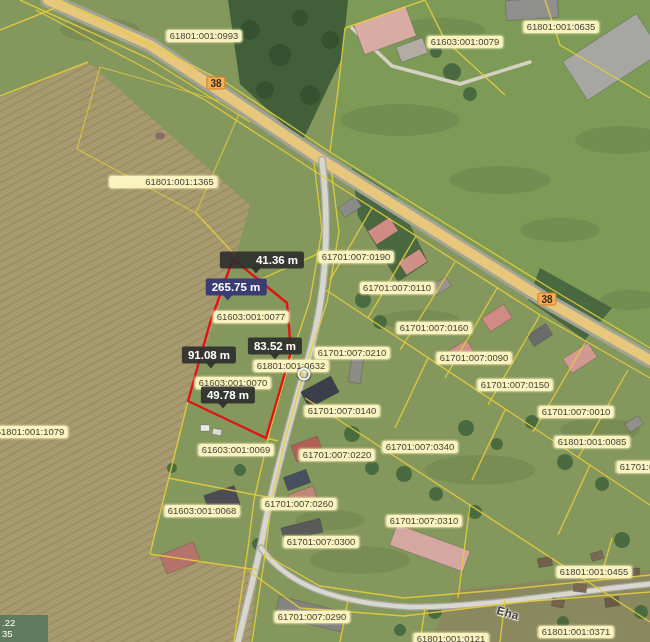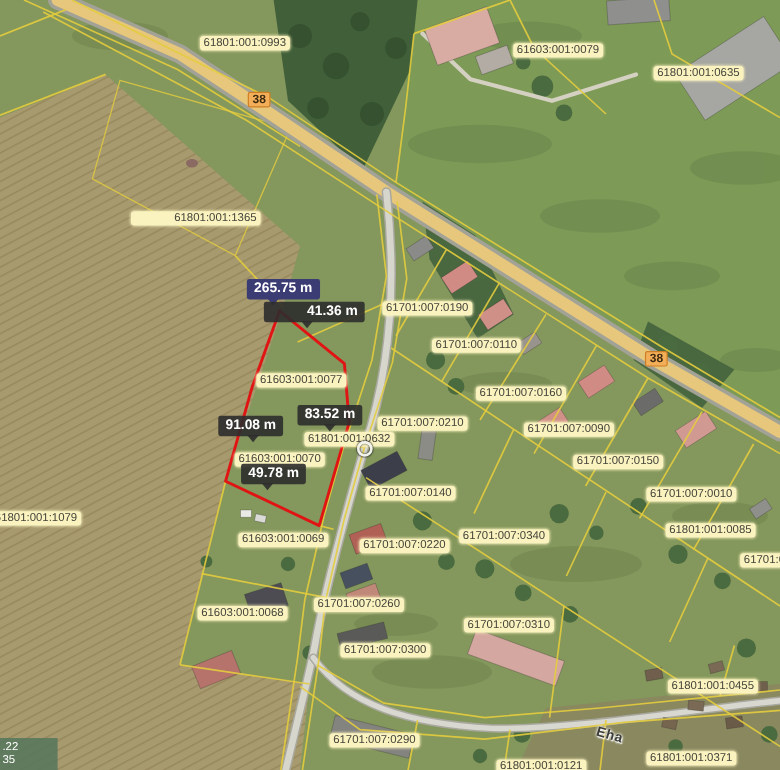--- a/index.html
+++ b/index.html
@@ -10,21 +10,21 @@
   
   .plabel{position:absolute;transform:translate(-50%,-50%);
           background:var(--label-bg,#faf3bf);color:var(--label-text,#45453b);
           font-size:9.5px;line-height:12px;padding:0 3px;border-radius:3px;
           white-space:nowrap;box-shadow:0 0 2px 1px rgba(250,243,191,.65);}
   
   .mlabel{position:absolute;transform:translate(-50%,-50%);
           background:var(--measure-bg-rgba,rgba(44,44,44,.9));color:#fff;
           font-weight:bold;font-size:11.5px;line-height:15px;padding:1px 6px;
           border-radius:2px;white-space:nowrap;}
-  .mlabel.selected{background:var(--measure-selected-bg,#3c3c74);}
+  .mlabel.selected{background:var(--measure-selected-bg,#3c3c74);margin-top:46px;}
   .mptr{position:absolute;bottom:-5px;margin-left:-5px;width:0;height:0;
         border-left:5px solid transparent;border-right:5px solid transparent;
         border-top:6px solid rgba(44,44,44,.9);}
   .selected .mptr{border-top-color:var(--measure-selected-bg,#3c3c74);}
   
   .badge{position:absolute;transform:translate(-50%,-50%);
          background:var(--road-badge-bg,#f2ae58);
          border:1.5px solid var(--road-badge-border,#cf7d22);
          color:#3c2a10;font-weight:bold;font-size:10px;line-height:11px;
          padding:0 3px;border-radius:2px;}
@@ -210,21 +210,21 @@
     </g>
 
     <g>
       <polygon class="redsel" points="233,259 287,303 291,352 266,438 188,401 210,323"></polygon>
     </g>
   </svg>
 
   <div class="layer" id="parcel-labels">
       <div class="plabel" style="left: 204px; top: 36px; text-align: center;">61801:001:0993</div>
       <div class="plabel" style="left: 465px; top: 42px;">61603:001:0079</div>
-      <div class="plabel" style="left: 582px; top: 27px; margin-top: 34px;">61801:001:0635</div>
+      <div class="plabel" style="left: 561px; top: 27px;">61801:001:0635</div>
       <div class="plabel" style="left: 163px; top: 182px; padding-left: 36px;">61801:001:1365</div>
       <div class="plabel" style="left: 356px; top: 257px;">61701:007:0190</div>
       <div class="plabel" style="left: 397px; top: 288px;">61701:007:0110</div>
       <div class="plabel" style="left: 251px; top: 317px;">61603:001:0077</div>
       <div class="plabel" style="left: 434px; top: 328px;">61701:007:0160</div>
       <div class="plabel" style="left: 352px; top: 353px;">61701:007:0210</div>
       <div class="plabel" style="left: 474px; top: 358px;">61701:007:0090</div>
       <div class="plabel" style="left: 291px; top: 366px;">61801:001:0632</div>
       <div class="plabel" style="left: 233px; top: 383px;">61603:001:0070</div>
       <div class="plabel" style="left: 515px; top: 385px;">61701:007:0150</div>

